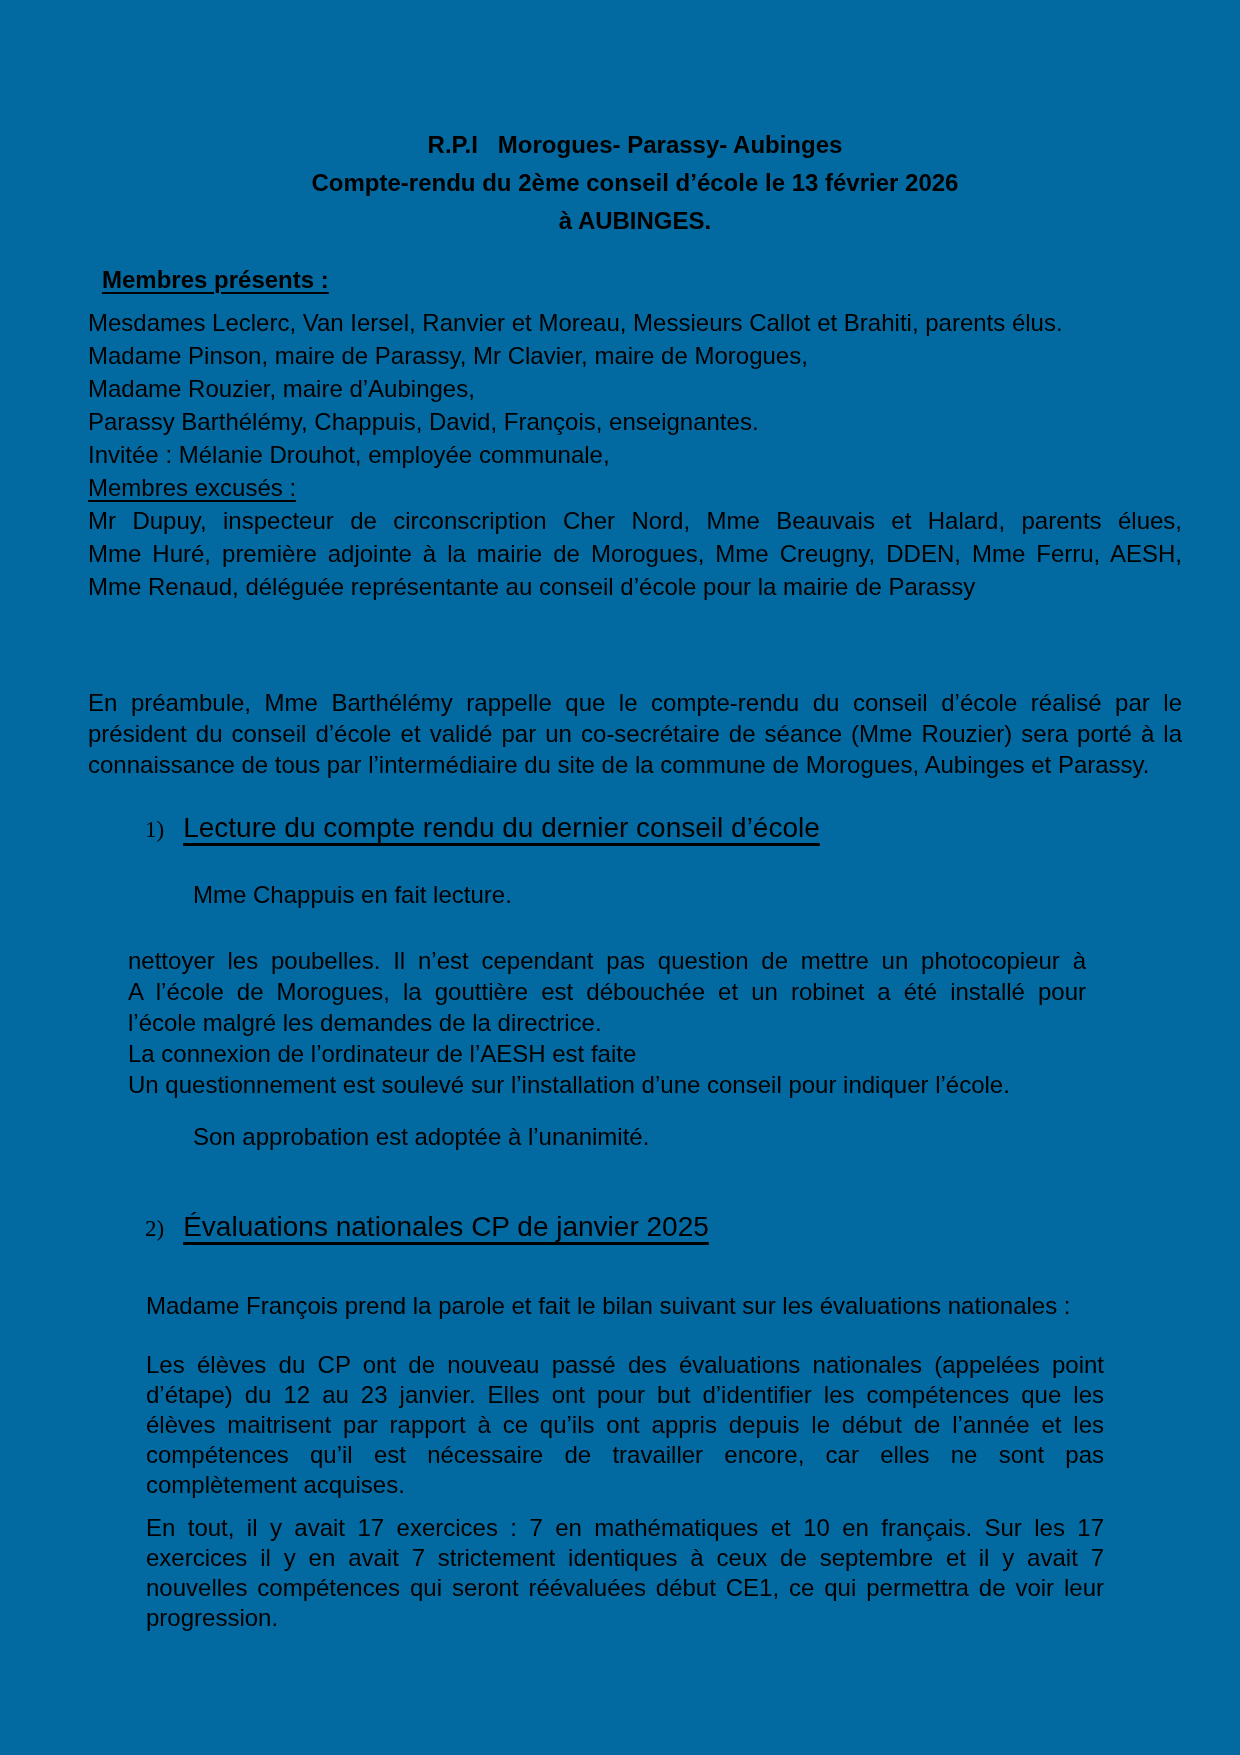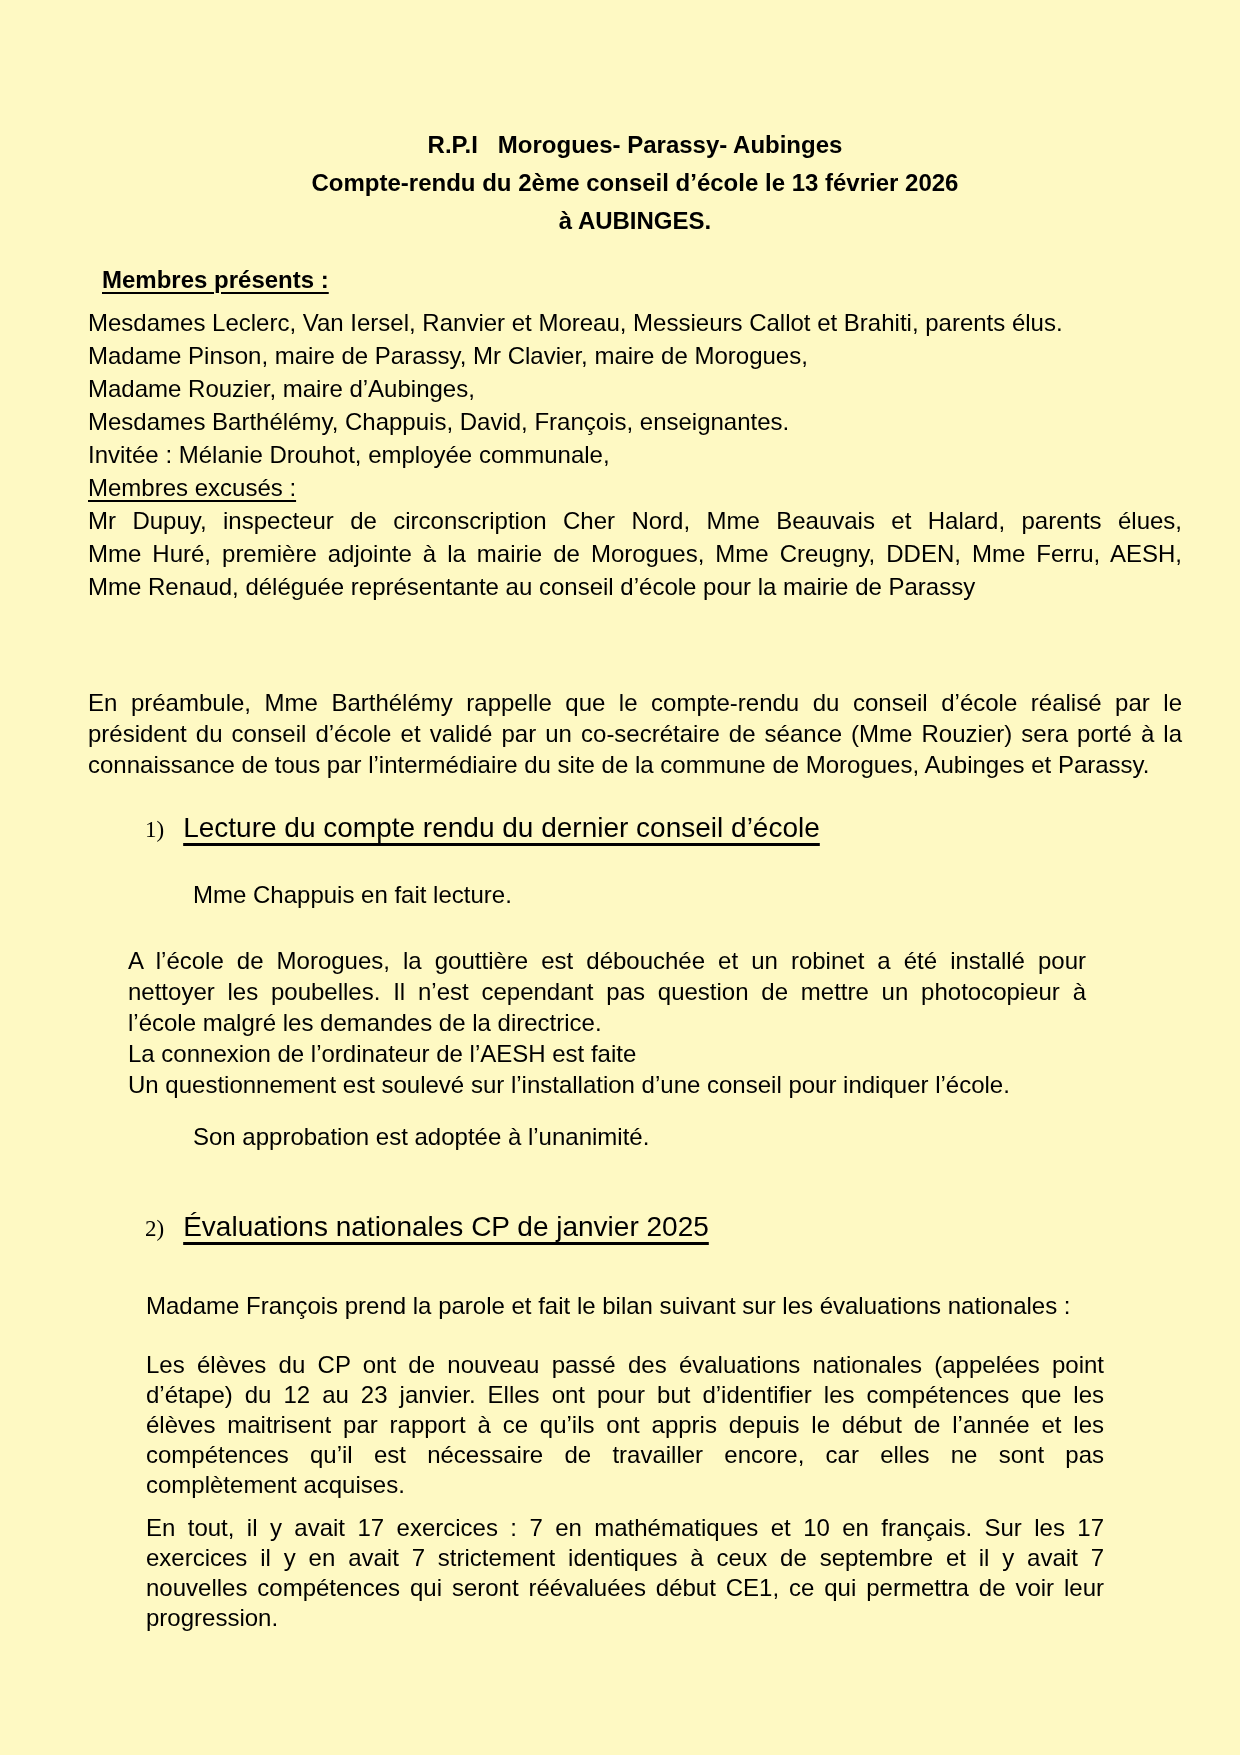--- a/index.html
+++ b/index.html
@@ -1,19 +1,19 @@
 <!DOCTYPE html>
 <html lang="fr"><head>
 <meta charset="utf-8">
 <style>
   html,body { margin:0; padding:0; background:#ffffff; }
   .page {
     position:relative;
     width:1240px; height:1755px;
-    background:#fef9c3;
+    background:#0369a1;
     color:#000000;
     font-family:"Liberation Sans","DejaVu Sans",sans-serif;
     font-size:24px;
     box-sizing:border-box;
     padding:126px 58px 0 88px;
     overflow:hidden;
   }
   .title-block { text-align:center; font-weight:bold; line-height:38px; }
   .title-line { white-space:pre-wrap; }
 
@@ -67,43 +67,43 @@
     <div class="title-line">Compte-rendu du 2ème conseil d’école le 13 février 2026</div>
     <div class="title-line">à AUBINGES.</div>
   </div>
 
   <div class="present-heading">Membres présents :</div>
 
   <div class="member-list">
     <div>Mesdames Leclerc, Van Iersel, Ranvier et Moreau, Messieurs Callot et Brahiti, parents élus.</div>
     <div>Madame Pinson, maire de Parassy, Mr Clavier, maire de Morogues,</div>
     <div>Madame Rouzier, maire d’Aubinges,</div>
-    <div>Mesdames Barthélémy, Chappuis, David, François, enseignantes.</div>
+    <div>Parassy Barthélémy, Chappuis, David, François, enseignantes.</div>
     <div>Invitée : Mélanie Drouhot, employée communale,</div>
     <div class="excused-heading">Membres excusés :</div>
     <div class="stretch">Mr Dupuy, inspecteur de circonscription Cher Nord, Mme Beauvais et Halard, parents élues,</div>
     <div class="stretch">Mme Huré, première adjointe à la mairie de Morogues, Mme Creugny, DDEN, Mme Ferru, AESH,</div>
     <div>Mme Renaud, déléguée représentante au conseil d’école pour la mairie de Parassy</div>
   </div>
 
   <div class="preamble">
     <div class="stretch">En préambule, Mme Barthélémy rappelle que le compte-rendu du conseil d’école réalisé par le</div>
     <div class="stretch">président du conseil d’école et validé par un co-secrétaire de séance (Mme Rouzier) sera porté à la</div>
     <div>connaissance de tous par l’intermédiaire du site de la commune de Morogues, Aubinges et Parassy.</div>
   </div>
 
   <div class="sec-heading">
     <span class="sec-num">1)</span><span class="sec-title">Lecture du compte rendu du dernier conseil d’école</span>
   </div>
 
   <div class="s1-intro">Mme Chappuis en fait lecture.</div>
 
   <div class="s1-para">
+    <div class="stretch">nettoyer les poubelles. Il n’est cependant pas question de mettre un photocopieur à</div>
     <div class="stretch">A l’école de Morogues, la gouttière est débouchée et un robinet a été installé pour</div>
-    <div class="stretch">nettoyer les poubelles. Il n’est cependant pas question de mettre un photocopieur à</div>
     <div>l’école malgré les demandes de la directrice.</div>
   </div>
 
   <div class="s1-extra">
     <div>La connexion de l’ordinateur de l’AESH est faite</div>
     <div>Un questionnement est soulevé sur l’installation d’une conseil pour indiquer l’école.</div>
   </div>
 
   <div class="s1-conclusion">Son approbation est adoptée à l’unanimité.</div>
 

